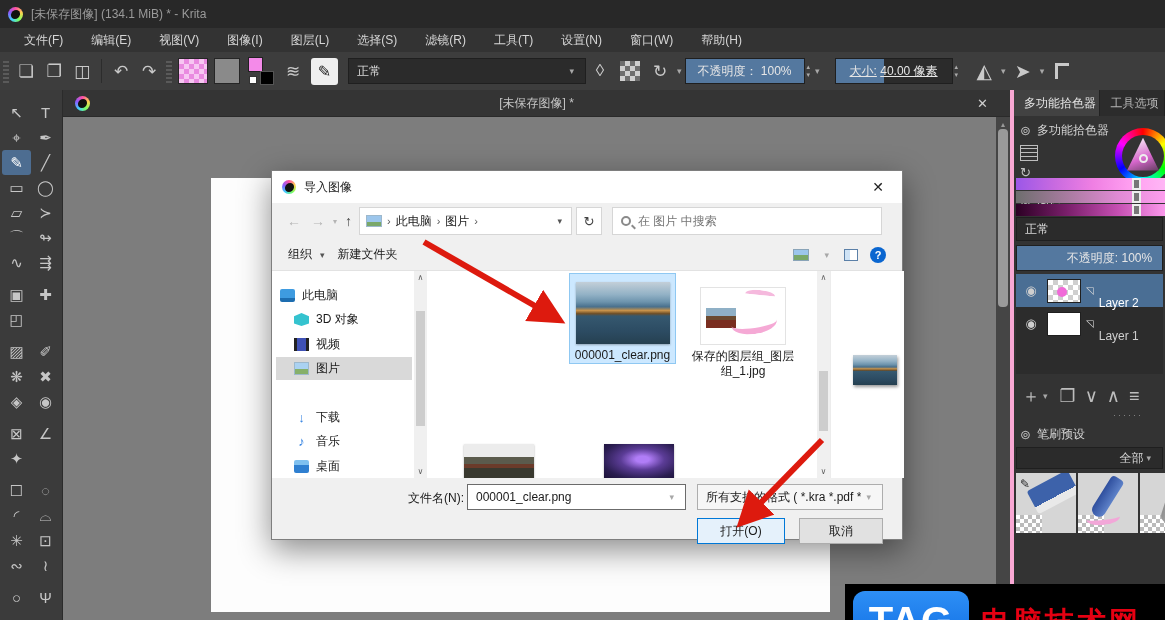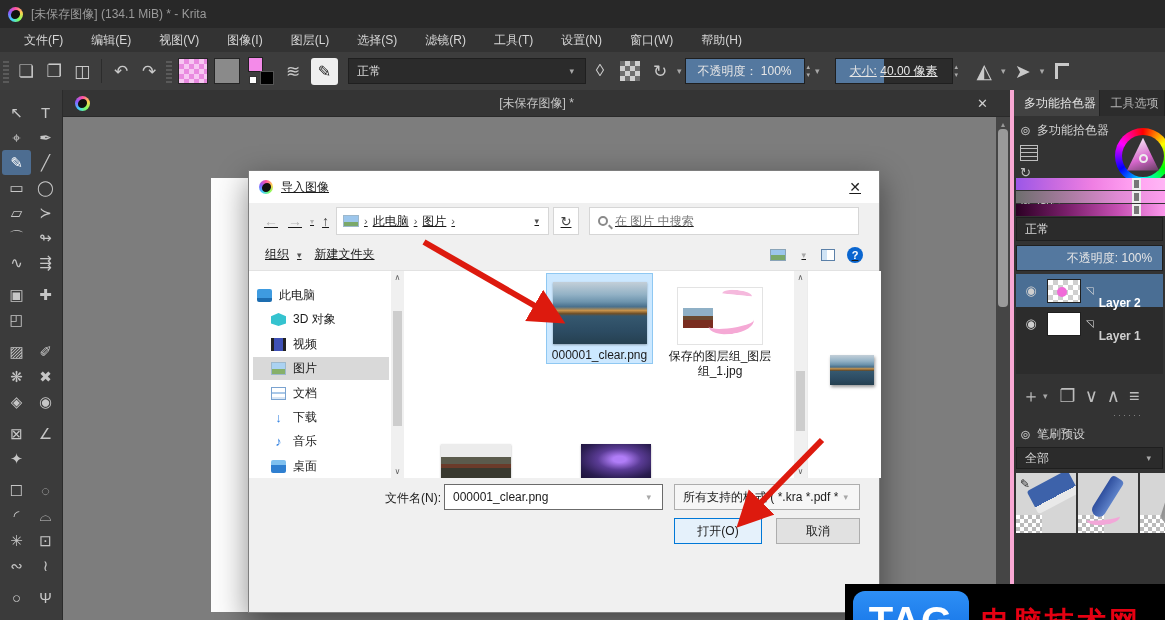--- a/index.html
+++ b/index.html
@@ -80,35 +80,35 @@
   .rp-opacity { margin:4px 2px 0 2px; height:26px; }
   .rp-opacity span{ margin-left:40px; }
   .layer-list { margin:3px 2px 0 2px; background:#2c2c2c; height:100px; }
   .layer-row { display:flex; align-items:center; height:33px; gap:5px; padding-left:4px; }
   .layer-row.sel { background:#4a6e94; color:#fff; }
   .layer-eye { width:22px; text-align:center; color:#cfcfcf; font-size:13px;}
   .layer-thumb { width:34px; height:24px; background:#fff; border:1px solid #1f1f1f; position:relative;}
   .layer-thumb.checker { background:repeating-conic-gradient(#cfcfcf 0 25%, #fff 0 50%) 0 0/10px 10px; }
   .layer-thumb .dot { position:absolute; left:9px; top:7px; width:10px; height:10px; border-radius:50%; background:#f06ad8; }
   .corner-ic { font-size:10px; color:#ddd; }
-  .layer-name { font-weight:bold;margin-top:24px; }
+  .layer-name { font-weight:normal;margin-top:24px; }
   .layer-btns { display:flex; align-items:center; gap:9px; padding:8px 0 0 8px; color:#bdbdbd; font-size:18px; height:36px; overflow:hidden;}
   .layer-btns .sm { font-size:9px; margin-left:-6px; }
   .presets-dd { margin:2px 2px 0 2px; height:22px; }
   .preset-grid { display:flex; gap:2px; margin:4px 0 0 2px; overflow:hidden; }
   .preset { width:60px; height:60px; background:#d6d6d6; position:relative; overflow:hidden; flex:0 0 auto;}
   .preset .corner-checker { position:absolute; left:0; bottom:0; width:26px; height:18px; background:repeating-conic-gradient(#bbb 0 25%, #fff 0 50%) 0 0/8px 8px; }
   .preset .eraser-body { position:absolute; left:14px; top:6px; width:46px; height:26px; background:linear-gradient(180deg,#3d62aa 0 70%,#e9e9e9 70% 100%); transform:rotate(-28deg); border-radius:3px; }
   .preset .pencil-mark { position:absolute; left:4px; top:4px; font-size:12px; color:#222; }
   .preset .pen-body { position:absolute; left:22px; top:2px; width:14px; height:44px; background:linear-gradient(90deg,#2f4f9e,#5e82c9); transform:rotate(32deg); border-radius:4px 4px 7px 7px; }
   .preset .squiggle { position:absolute; left:8px; bottom:8px; width:34px; height:14px; border-bottom:5px solid #f2a7d8; border-radius:50%; transform:rotate(-6deg); }
   .preset .gray-body { position:absolute; left:26px; top:4px; width:20px; height:48px; background:linear-gradient(90deg,#8f8f8f,#c9c9c9); transform:rotate(18deg); border-radius:8px; }
 
   
-  .dialog { position:absolute; left:248px; top:170px; width:632px; height:443px; background:#f0f0f0; border:1px solid #7e7e7e; box-shadow:0 10px 30px rgba(0,0,0,.45); z-index:30; color:#1a1a1a;text-decoration:underline; }
+  .dialog { position:absolute; left:271px; top:170px; width:632px; height:370px; background:#f0f0f0; border:1px solid #7e7e7e; box-shadow:0 10px 30px rgba(0,0,0,.45); z-index:30; color:#1a1a1a; }
   .dlg-title { height:32px; background:#fff; display:flex; align-items:center; gap:8px; padding:0 10px; }
   .dlg-title .krita-logo{ width:14px;height:14px; }
   .dlg-close { margin-left:auto; font-size:14px; color:#222; padding-right:8px; }
   .addr-row { display:flex; align-items:center; height:36px; padding:0 8px 0 12px; gap:4px; }
   .nav-ic { color:#b4b4b4; font-size:14px; margin:0 3px; }
   .nav-ic.up { color:#444; }
   .nav-ic.tiny { font-size:8px; margin:0 1px; }
   .boxed { background:#fff; border:1px solid #d6d6d6; height:28px; display:flex; align-items:center; }
   .breadcrumb { width:213px; padding:0 6px; gap:5px; }
   .bc-pic { width:16px; height:12px; background:linear-gradient(180deg,#9cc6ec 0 55%,#7aa86a 55% 100%); border:1px solid #9db8cc; }
@@ -373,21 +373,21 @@
     <span>❐</span>
     <span>∨</span>
     <span>∧</span>
     <span>≡</span>
   </div>
   <div class="dots">······</div>
   <div class="dock-head">
     <span class="lock-ic">⊚</span>
     <span>笔刷预设</span>
   </div>
-  <div class="dropdown-dark presets-dd" style="justify-content:space-between;">
+  <div class="dropdown-dark presets-dd" style="justify-content:flex-end;">
     <span>全部</span>
     <span class="caret">▾</span>
   </div>
   <div class="preset-grid">
     <div class="preset">
       <i class="corner-checker"></i>
         <i class="eraser-body"></i>
         <span class="pencil-mark">✎</span>
     </div>
     <div class="preset">
@@ -452,24 +452,20 @@
           <span>3D 对象</span>
         </div>
         <div class="side-row" style="top: 62px;">
           <i class="sicon ic-video"></i>
           <span>视频</span>
         </div>
         <div class="side-row sel" style="top: 86px;">
           <i class="sicon ic-pictures"></i>
           <span>图片</span>
         </div>
-        <div class="side-row" style="top: 111px;">
-          <i class="sicon ic-docs"></i>
-          <span>文档</span>
-        </div>
         <div class="side-row" style="top: 135px;">
           <i class="sicon ic-down">↓</i>
           <span>下载</span>
         </div>
         <div class="side-row" style="top: 159px;">
           <i class="sicon ic-music">♪</i>
           <span>音乐</span>
         </div>
         <div class="side-row" style="top: 184px;">
           <i class="sicon ic-desktop"></i>

